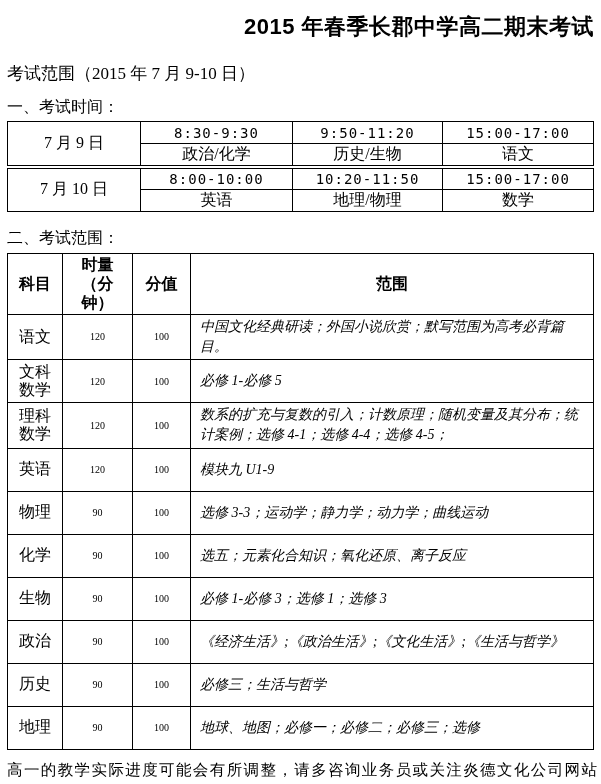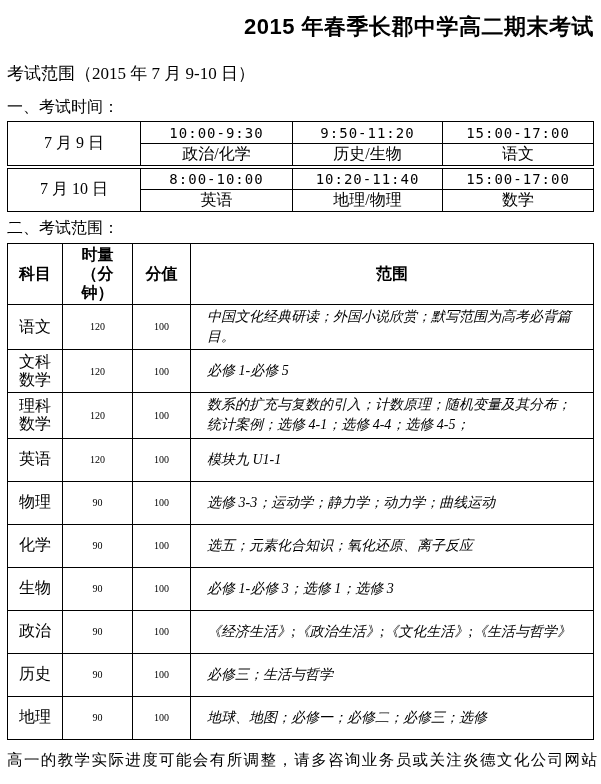--- a/index.html
+++ b/index.html
@@ -41,21 +41,21 @@
   .scope-table { margin-top: 4px; }
   .scope-table th {
     font-weight: bold; font-size: 16px; height: 61px;
     white-space: pre-line; line-height: 1.2;
   }
   .scope-table td { height: 43px; font-size: 16px; }
   .scope-table .subject-cell { white-space: pre-line; line-height: 1.15; }
   .scope-table .num-cell { font-size: 10px; }
   .scope-table .scope-cell {
     text-align: left; font-size: 14px; font-style: italic;
-    padding: 2px 10px 2px 16px; line-height: 1.45;
+    padding: 2px 10px 2px 9px; line-height: 1.45;
   }
 
   
   .note { margin-top: 8px; font-size: 15.5px; line-height: 23px; width: 590px; }
   .note-line-1 { padding-left: 22px; text-align: justify; text-align-last: justify; }
   .note-line-2 { text-align: justify; text-align-last: justify; }
 </style>
 </head>
 <body>
 
@@ -69,44 +69,44 @@
   <table class="times-table">
     <colgroup>
         <col style="width:133px">
         <col style="width:152px">
         <col style="width:150px">
         <col style="width:151px">
       </colgroup>
     <tbody>
         <tr>
       <td class="date-cell" rowspan="2">7 月 9 日</td>
-      <td class="time-cell">10:00-9:30</td>
+      <td class="time-cell">8:30-9:30</td>
       <td class="time-cell">9:50-11:20</td>
       <td class="time-cell">15:00-17:00</td>
     </tr>
     <tr>
       <td>政治/化学</td>
       <td>历史/生物</td>
       <td>语文</td>
     </tr>
     <tr class="day-sep">
       <td class="date-cell" rowspan="2">7 月 10 日</td>
       <td class="time-cell">8:00-10:00</td>
-      <td class="time-cell">10:20-11:40</td>
+      <td class="time-cell">10:20-11:50</td>
       <td class="time-cell">15:00-17:00</td>
     </tr>
     <tr>
       <td>英语</td>
       <td>地理/物理</td>
       <td>数学</td>
     </tr>
   </tbody>
     </table>
 
-  <div class="section-label" style="margin-top:6px">二、考试范围：</div>
+  <div class="section-label" style="margin-top:16px">二、考试范围：</div>
 
   <table class="scope-table">
     <colgroup>
         <col style="width:55px">
         <col style="width:70px">
         <col style="width:58px">
         <col style="width:403px">
       </colgroup>
     <tbody>
         <tr>
@@ -134,21 +134,21 @@
       <td class="subject-cell">理科
 数学</td>
       <td class="num-cell">120</td>
       <td class="num-cell">100</td>
       <td class="scope-cell">数系的扩充与复数的引入；计数原理；随机变量及其分布；统计案例；选修 4-1；选修 4-4；选修 4-5；</td>
     </tr>
     <tr>
       <td class="subject-cell">英语</td>
       <td class="num-cell">120</td>
       <td class="num-cell">100</td>
-      <td class="scope-cell">模块九 U1-1</td>
+      <td class="scope-cell">模块九 U1-9</td>
     </tr>
     <tr>
       <td class="subject-cell">物理</td>
       <td class="num-cell">90</td>
       <td class="num-cell">100</td>
       <td class="scope-cell">选修 3-3；运动学；静力学；动力学；曲线运动</td>
     </tr>
     <tr>
       <td class="subject-cell">化学</td>
       <td class="num-cell">90</td>

